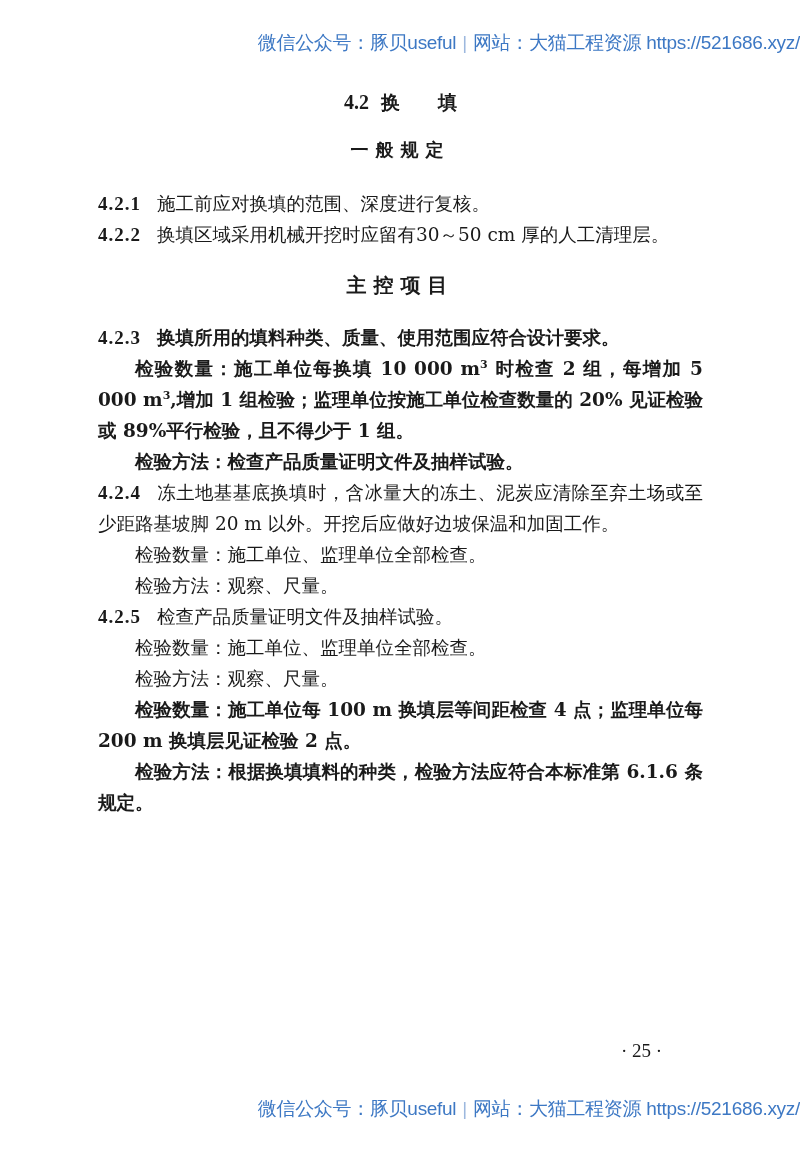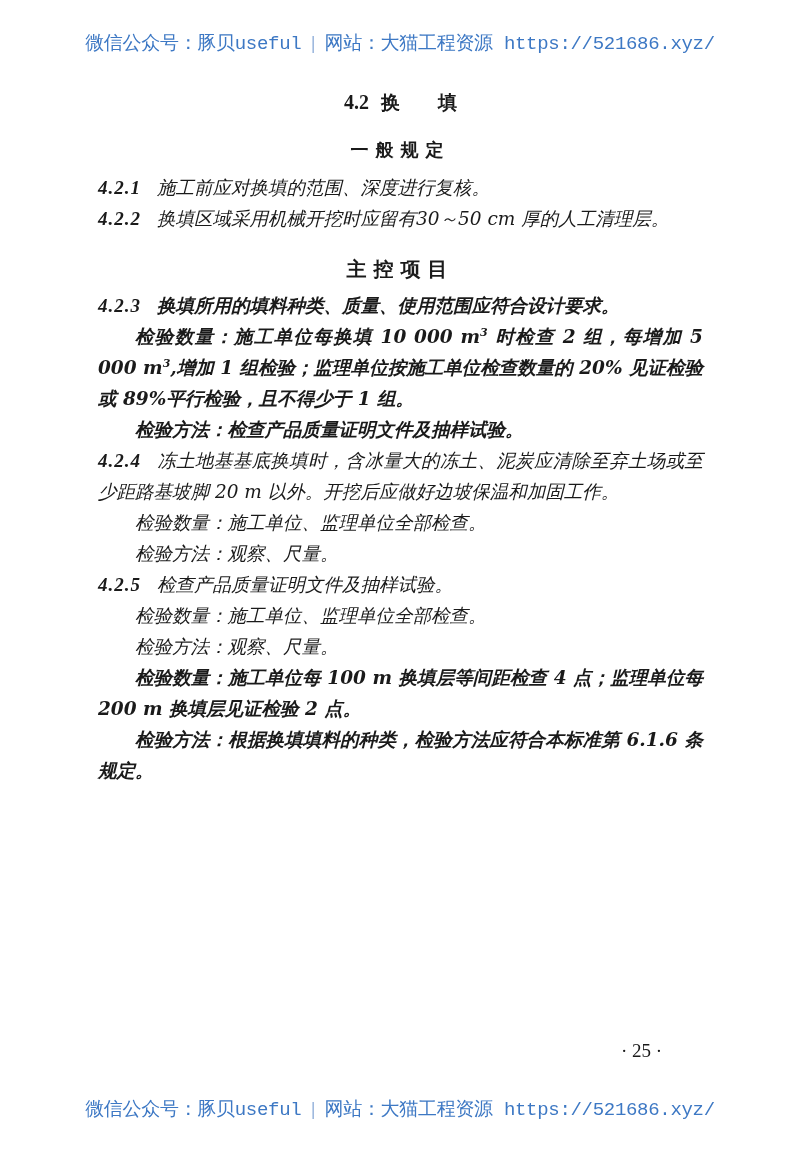--- a/index.html
+++ b/index.html
@@ -1,36 +1,36 @@
 <!DOCTYPE html>
 <html><head>
 <meta charset="utf-8">
 <style>
   html, body { margin: 0; padding: 0; background: #ffffff; }
   body { width: 800px; height: 1169px; position: relative; overflow: hidden;
          font-family: "DejaVu Serif", "Liberation Serif", serif; color: #1a1a1a; }
-  .watermark { position: absolute; left: 0; width: 800px; text-align: center;
-               font-family: Liberation Mono, monospace;
+  .watermark { position: absolute; left: 0; width: 800px; text-align: right;
+               font-family: Liberation Sans, sans-serif;
                font-size: 19px; color: #3d78c4; white-space: nowrap; letter-spacing: -0.3px; }
   .watermark.top { top: 30px; }
   .watermark.bottom { top: 1096px; }
   .watermark .sep { color: #9db8de; padding: 0 6px; }
   .page { position: absolute; left: 98px; top: 86px; width: 605px; }
   .h { text-align: center; font-weight: bold; font-family: "DejaVu Sans", "Liberation Sans", sans-serif; }
   .h1 { font-size: 19px; margin-top: 4px; height: 34px; word-spacing: 0; }
   .h1 .gap { display: inline-block; width: 38px; }
   .h1 .num { font-family: Liberation Serif, serif; font-size: 20px; margin-right: 12px; }
   .h2 { font-size: 18px; letter-spacing: 7px; height: 34px; margin-top: 14px; text-align: center; }
   .h3 { font-size: 20px; letter-spacing: 7px; height: 34px; margin-top: 22px; }
   p { margin: 0; font-size: 18.5px; line-height: 31px; text-align: justify; }
   .clause-num { font-weight: bold; font-family: "Liberation Serif", serif; font-size: 19px; letter-spacing: 1px; margin-right: 16px; }
   .bold { font-weight: bold; }
   .indent { text-indent: 2em; }
   sup { font-size: 11px; line-height: 0; }
-  .first-block { margin-top: 0; font-style: italic; }
+  .first-block { margin-top: 16px; }
   .pageno { position: absolute; left: 600px; top: 1040px; font-family: "Liberation Serif", serif; font-size: 19px; margin-left: 21px; }
 </style>
 </head>
 <body>
 
 <div class="watermark top">
   <span>微信公众号：豚贝useful</span><span class="sep">|</span><span>网站：大猫工程资源 https://521686.xyz/</span>
 </div>
 
 <div class="page">

